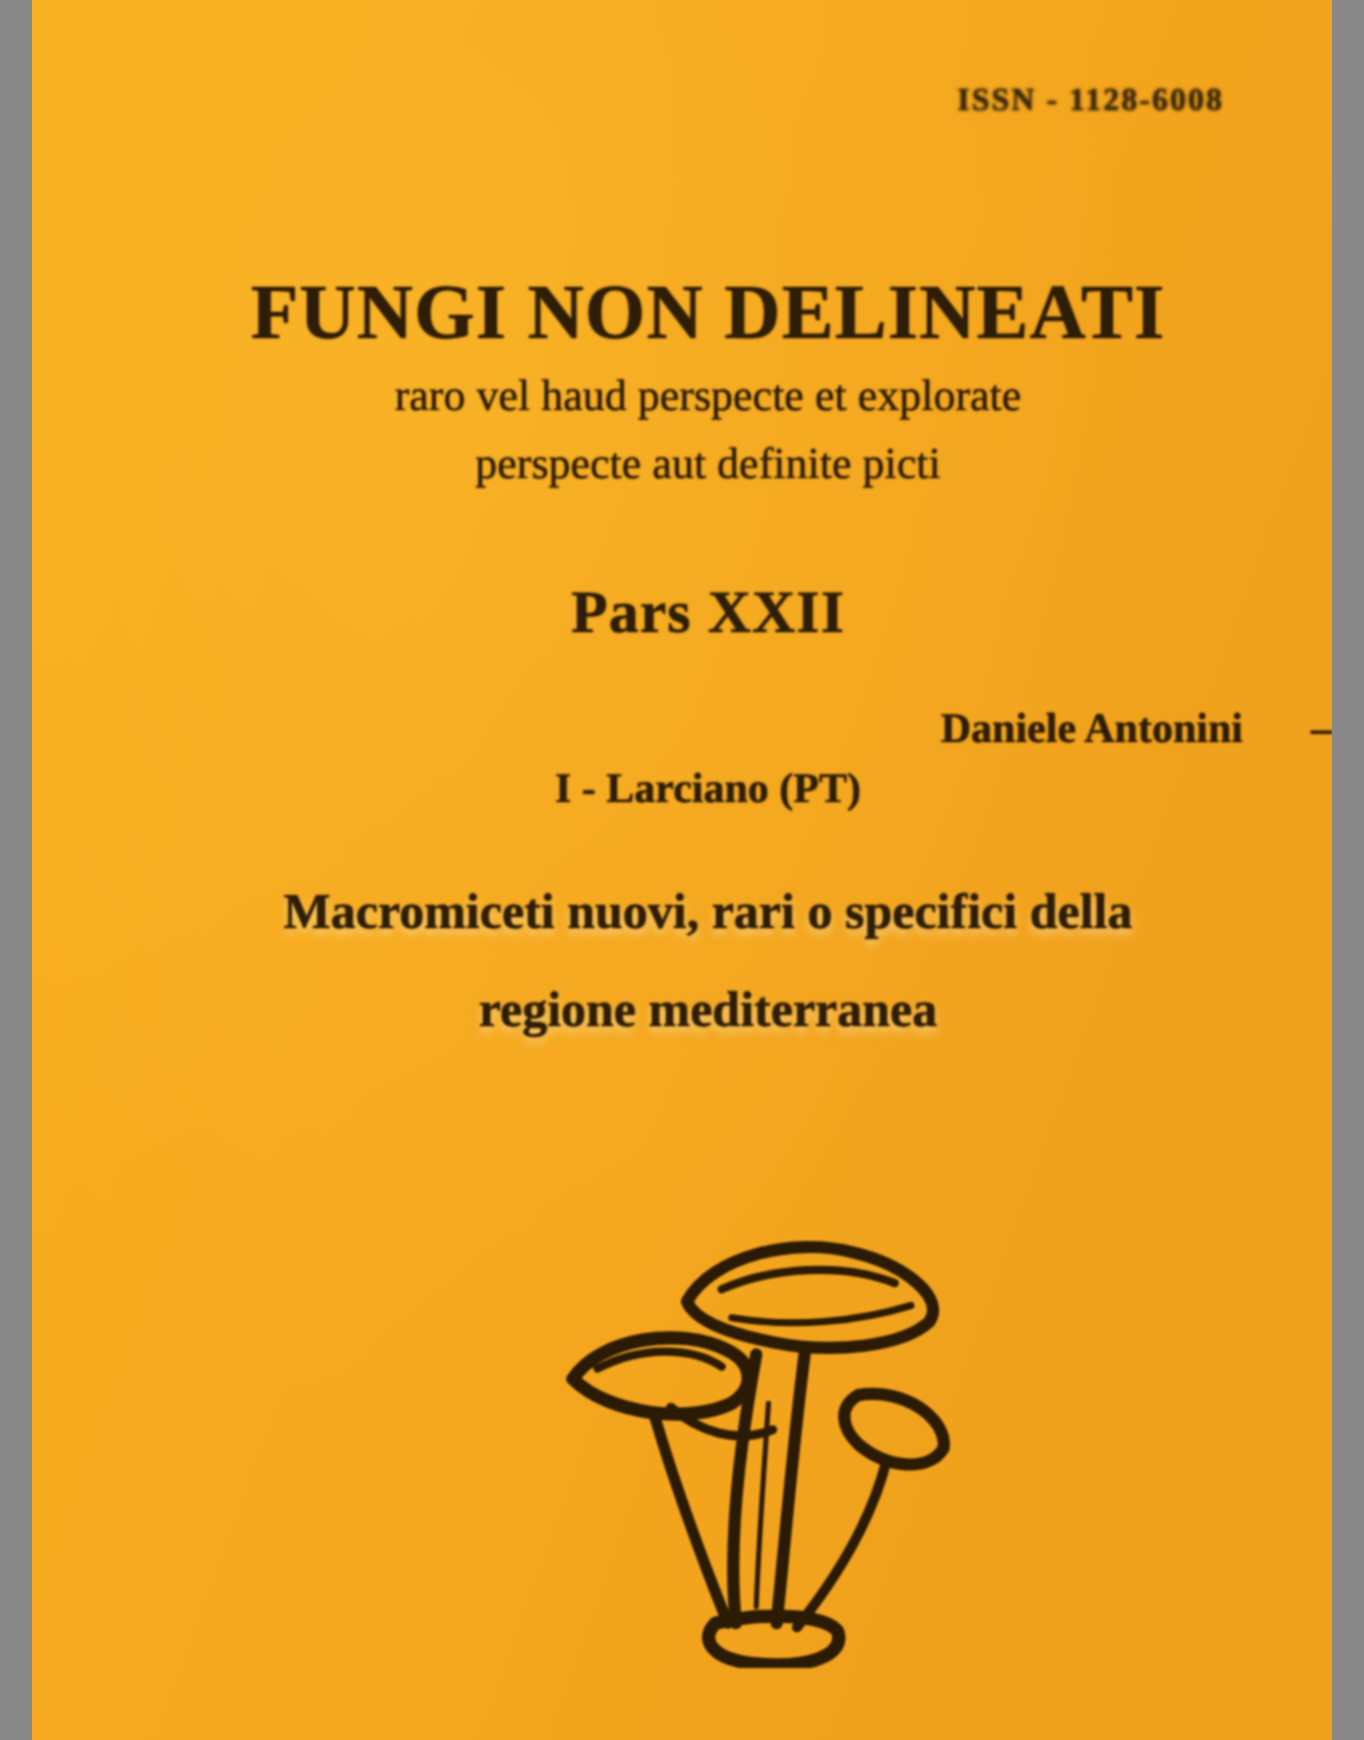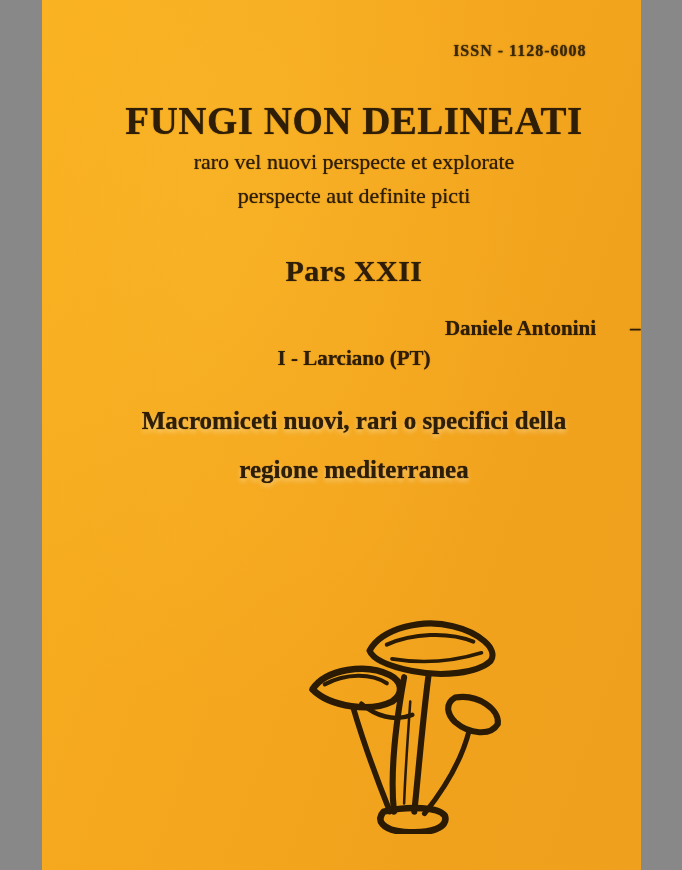--- a/index.html
+++ b/index.html
@@ -2,36 +2,37 @@
 <html><head>
 <meta charset="utf-8">
 <style>
   html, body {
     margin: 0;
     padding: 0;
     background: #888;
   }
   .cover {
     position: relative;
-    width: 599px;
+    width: 650px;
     height: 870px;
     margin: 0 auto;
     overflow: hidden;
     background:
       radial-gradient(ellipse at 30% 20%, rgba(255,200,60,0.25), rgba(255,200,60,0) 55%),
       linear-gradient(110deg, #f9b01f 0%, #f5a81e 40%, #f1a21d 75%, #efa01c 100%);
     font-family: "Liberation Serif", "DejaVu Serif", serif;
     color: #2e1d07;
   }
   .centered {
     position: absolute;
     left: 26px;
     right: 0;
     text-align: center;
     white-space: nowrap;
+    margin-top: 36px;
   }
   .ink {
     filter: blur(0.45px);
     text-shadow: 0 0 1px rgba(46,26,5,0.85);
   }
   .issn {
     position: absolute;
     top: 42px;
     right: 54px;
     font-size: 16px;
@@ -87,21 +88,21 @@
 </style>
 </head>
 <body>
 
 <div class="cover">
 
   <div class="issn ink">ISSN - 1128-6008</div>
 
   <div class="centered series-title ink">FUNGI NON DELINEATI</div>
 
-  <div class="centered motto1 ink">raro vel nuovi perspecte et explorate</div>
+  <div class="centered motto1 ink">raro vel haud perspecte et explorate</div>
   <div class="centered motto2 ink">perspecte aut definite picti</div>
 
   <div class="centered pars ink">Pars XXII</div>
 
   <div class="centered authors ink">
     <span>Daniele Antonini</span>
     <span>–</span>
   </div>
 
   <div class="centered maintitle1 ink">Macromiceti nuovi, rari o specifici della</div>

